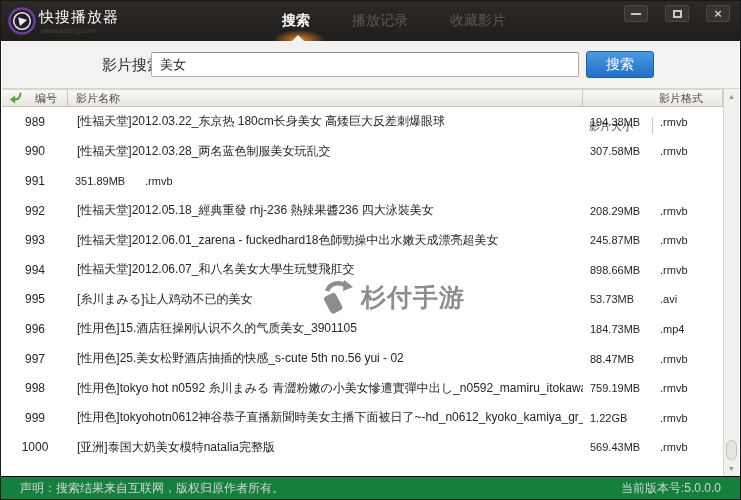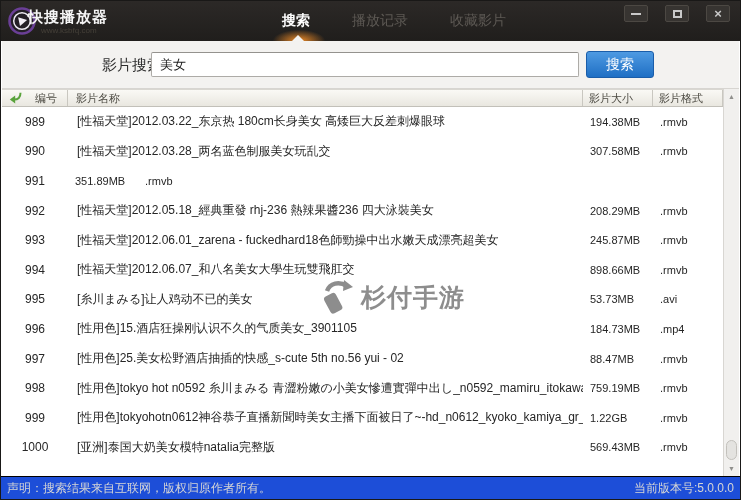--- a/index.html
+++ b/index.html
@@ -6,22 +6,22 @@
   html,body { background:#ffffff; }
   body { font-family:"Liberation Sans", sans-serif; }
 
   .window { position:relative; width:741px; height:500px; background:#fff;
             border:1px solid #191817; overflow:hidden; }
 
   
   .titlebar { position:absolute; top:0; left:0; right:0; height:40px;
               background:linear-gradient(#2c2927,#201e1c); }
   .logo { position:absolute; left:7px; top:6px; width:28px; height:28px; }
-  .app-title { position:absolute; left:27px; top:7px; color:#f6f6f6;
-               font-size:15px; font-weight:bold; letter-spacing:1px; }
+  .app-title { position:absolute; left:38px; top:7px; color:#f6f6f6;
+               font-size:15px; font-weight:normal; letter-spacing:1px; }
   .app-subtitle { position:absolute; left:40px; top:25px; color:#454039; font-size:8px; }
 
   .tabs { position:absolute; left:281px; top:0; height:40px; display:flex;
           align-items:center; gap:42px; }
   .tab { color:#5d5954; font-size:14px; white-space:nowrap; }
   .tab.active { color:#ffffff; font-weight:bold; }
   .tab-glow { position:absolute; left:266px; bottom:0; width:64px; height:15px;
               background:radial-gradient(ellipse 55% 100% at 50% 100%,
                          rgba(255,148,40,0.95), rgba(255,148,40,0) 75%); }
   .tab-caret { position:absolute; left:291px; bottom:0; width:0; height:0;
@@ -47,21 +47,21 @@
   .search-btn { position:absolute; left:584px; top:10px; width:68px; height:27px;
                 background:linear-gradient(#4e9ae2,#1f6fc4); border:1px solid #1a5da9;
                 border-radius:3px; color:#fff; font-size:14px;
                 font-family:"Liberation Sans", sans-serif; }
 
   
   .tablewrap { position:absolute; top:88px; left:1px; right:1px; bottom:23px; background:#fff; }
   .thead { position:absolute; top:0; left:0; right:16px; height:18px;
            background:linear-gradient(#faf9f5,#e9e7e0);
            border-top:1px solid #d9d7d1; border-bottom:1px solid #c2c0b9;
-           display:flex; align-items:flex-end; font-size:11px; color:#4d4b43; }
+           display:flex; align-items:flex-start; font-size:11px; color:#4d4b43; }
   .th { border-right:1px solid #c9c7c0; height:100%; display:flex; align-items:center; }
   .th-id { width:66px; padding-left:7px; gap:13px; }
   .th-name { flex:1; padding-left:8px; }
   .th-size { width:70px; padding-left:6px;margin-top:28px; }
   .th-format { width:70px; padding-left:6px; }
 
   .tbody { position:absolute; top:18px; left:0; right:16px; bottom:0; overflow:hidden; }
   .row { height:29.6px; display:flex; align-items:center; color:#262626; }
   .cell-id { width:66px; text-align:center; font-size:12px; }
   .cell-name { flex:1; padding-left:9px; font-size:12px; white-space:nowrap; overflow:hidden; }
@@ -76,23 +76,23 @@
   .sb-up { top:1px; }
   .sb-down { bottom:1px; }
   .sb-thumb { position:absolute; left:2px; right:2px; bottom:16px; height:20px;
               background:#e4e3e0; border:1px solid #c3c1bc; border-radius:7px; }
 
   
   .watermark { position:absolute; top:190px; left:318px; display:flex; align-items:center;
                gap:7px; color:#8d8d8d; font-weight:bold; font-size:25px; letter-spacing:1px;text-align:center; }
 
   
-  .statusbar { position:absolute; left:0; right:0; bottom:0; height:23px; background:#1d4ed8;
+  .statusbar { position:absolute; left:0; right:0; bottom:0; height:23px; background:#15803d;
                border-top:1px solid #000; color:#d5d5d5; font-size:12px; display:flex;
-               align-items:center; justify-content:space-between; padding:0 6px; }
+               align-items:center; justify-content:space-between; padding:0 19px; }
 </style>
 </head>
 <body>
 
 <div class="window">
 
   <div class="titlebar">
     <svg class="logo" viewBox="0 0 28 28">
       <circle cx="14" cy="14" r="12.5" fill="#241f27" stroke="#6a3f96" stroke-width="2.6"></circle>
       <circle cx="14" cy="14" r="8.3" fill="none" stroke="#ece8f1" stroke-width="1.5"></circle>

